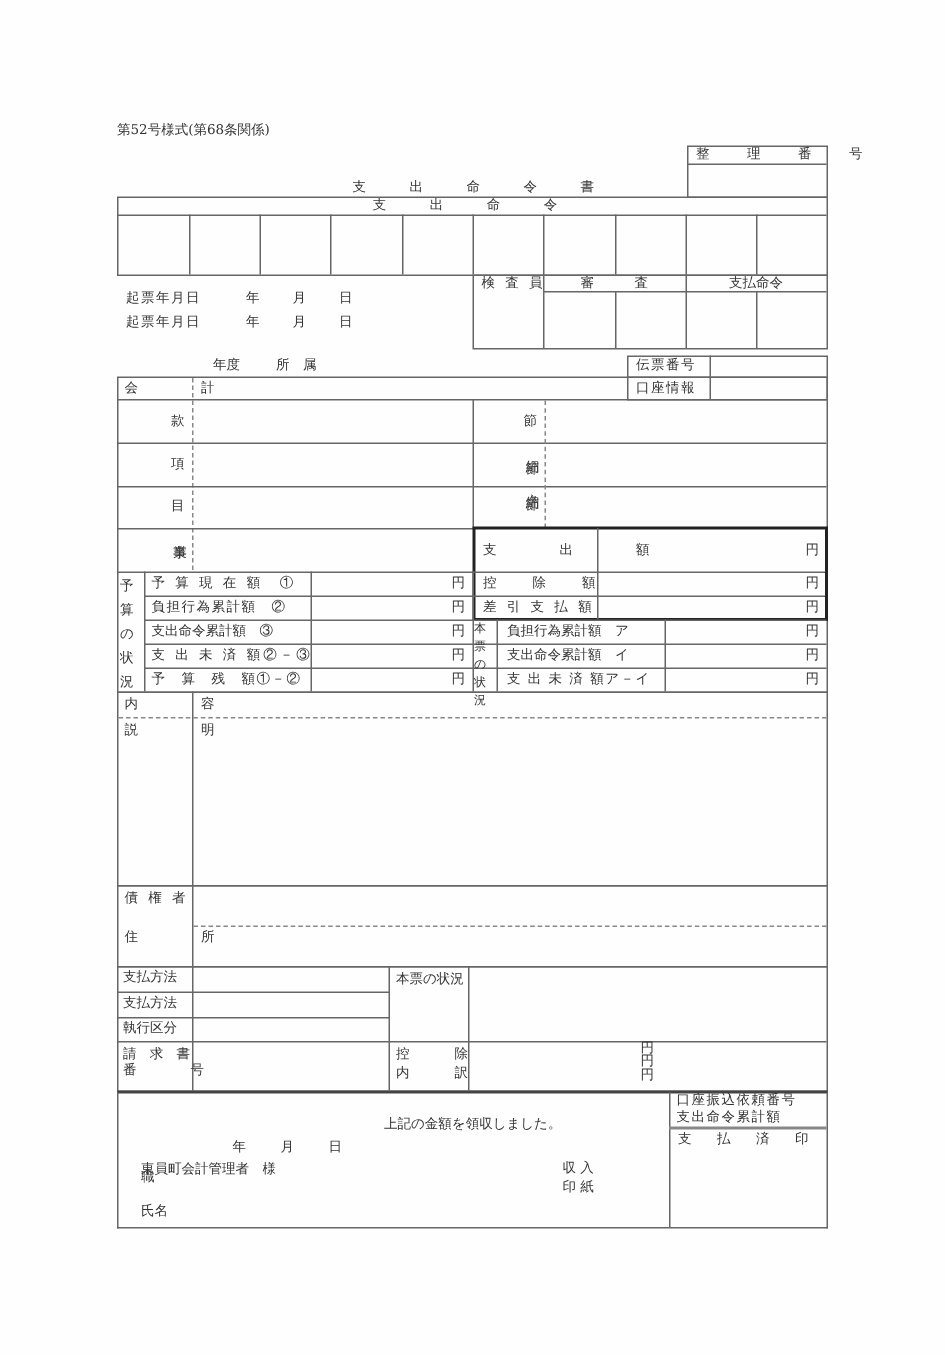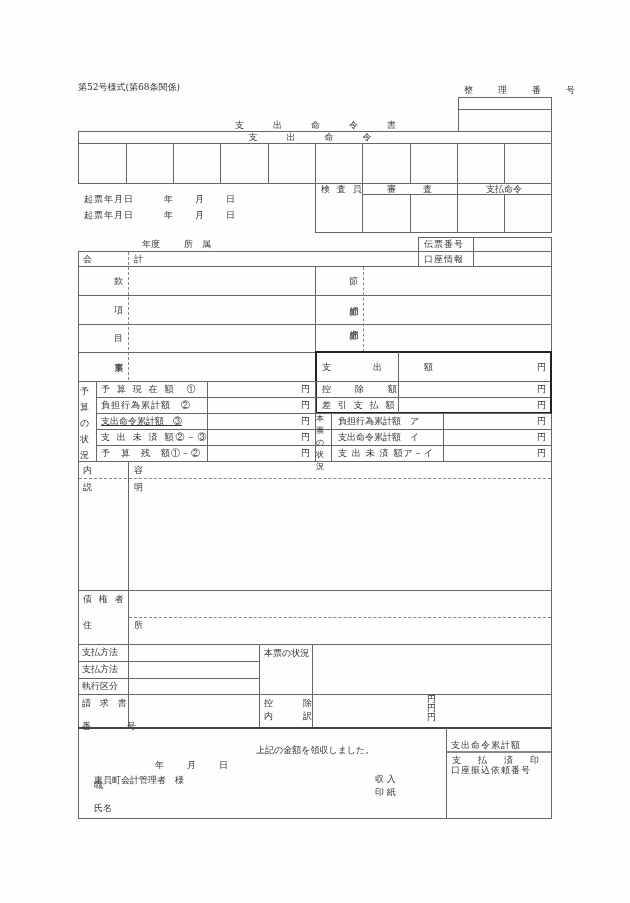--- a/index.html
+++ b/index.html
@@ -17,21 +17,21 @@
   .c { text-align:center; }
   .vert { writing-mode:vertical-rl; text-orientation:upright; letter-spacing:0; line-height:9px; }
 </style>
 </head>
 <body>
 
 <div class="t" style="left:78px;top:82px;">第52号様式(第68条関係)</div>
 
 <div class="box" style="left:458px;top:97px;width:94px;height:35px;"></div>
 <div class="hl" style="left:458px;top:109px;width:93px;"></div>
-<div class="t sp" style="left:464px;top:85px;">整　理　番　号</div>
+<div class="t sp" style="left:464px;top:98px;">整　理　番　号</div>
 <div class="abs" style="left:459px;top:110px;width:92px;height:21px;"></div>
 
 <div class="t" style="left:235px;top:120px;letter-spacing:10px;">支　出　命　令　書</div>
 
 <div class="box" style="left:78px;top:131px;width:474px;height:53px;"></div>
 <div class="hl" style="left:78px;top:143px;width:473px;"></div>
 <div class="t c" style="left:78px;top:132px;width:474px;letter-spacing:10px;">支　出　命　令</div>
 <div class="vl" style="left:126px;top:143px;height:40px;"></div>
 <div class="vl" style="left:173px;top:143px;height:40px;"></div>
 <div class="vl" style="left:220px;top:143px;height:40px;"></div>
@@ -132,21 +132,21 @@
 <div class="hl" style="left:96px;top:445px;width:455px;"></div>
 <div class="vl" style="left:96px;top:381px;height:80px;"></div>
 <div class="vl" style="left:207px;top:381px;height:80px;"></div>
 <div class="vl" style="left:315px;top:381px;height:80px;"></div>
 <div class="t" style="left:80px;top:383px;line-height:16px;white-space:normal;width:12px;">予算の状況</div>
 
 <div class="t" style="left:101px;top:384px;letter-spacing:2px;">予 算 現 在 額　①</div>
 <div class="t" style="left:301px;top:384px;">円</div>
 <div class="t" style="left:101px;top:400px;letter-spacing:1px;">負担行為累計額　②</div>
 <div class="t" style="left:301px;top:400px;">円</div>
-<div class="t" style="left:101px;top:416px;text-decoration:underline;">支出命令累計額　③</div>
+<div class="t" style="left:101px;top:416px;">支出命令累計額　③</div>
 <div class="t" style="left:301px;top:416px;">円</div>
 <div class="t" style="left:101px;top:432px;letter-spacing:2px;">支 出 未 済 額②－③</div>
 <div class="t" style="left:301px;top:432px;">円</div>
 <div class="t" style="left:101px;top:448px;letter-spacing:1px;">予　算　残　額①－②</div>
 <div class="t" style="left:301px;top:448px;">円</div>
 <div class="abs" style="left:209px;top:382px;width:90px;height:14px;"></div>
 <div class="abs" style="left:209px;top:398px;width:90px;height:14px;"></div>
 <div class="abs" style="left:209px;top:414px;width:90px;height:14px;"></div>
 <div class="abs" style="left:209px;top:430px;width:90px;height:14px;"></div>
 <div class="abs" style="left:209px;top:446px;width:90px;height:14px;"></div>
@@ -184,21 +184,21 @@
 <div class="vl" style="left:128px;top:644px;height:83px;"></div>
 <div class="vl" style="left:259px;top:644px;height:83px;"></div>
 <div class="vl" style="left:312px;top:644px;height:83px;"></div>
 <div class="hl" style="left:78px;top:661px;width:182px;"></div>
 <div class="hl" style="left:78px;top:678px;width:182px;"></div>
 <div class="hl" style="left:78px;top:694px;width:473px;"></div>
 <div class="t" style="left:82px;top:647px;">支払方法</div>
 <div class="t" style="left:82px;top:664px;">支払方法</div>
 <div class="t" style="left:82px;top:681px;">執行区分</div>
 <div class="t" style="left:82px;top:698px;letter-spacing:3px;">請 求 書</div>
-<div class="t" style="left:82px;top:709px;letter-spacing:6px;margin-top:12px;">番　　号</div>
+<div class="t" style="left:82px;top:709px;letter-spacing:6px;">番　　号</div>
 <div class="t" style="left:264px;top:648px;">本票の状況</div>
 <div class="t" style="left:264px;top:698px;letter-spacing:4px;">控　　除</div>
 <div class="t" style="left:264px;top:711px;letter-spacing:4px;">内　　訳</div>
 <div class="t" style="left:427px;top:695px;line-height:9px;font-size:9px;">円</div>
 <div class="t" style="left:427px;top:704px;line-height:9px;font-size:9px;">円</div>
 <div class="t" style="left:427px;top:713px;line-height:9px;font-size:9px;">円</div>
 <div class="abs" style="left:130px;top:645px;width:128px;height:15px;"></div>
 <div class="abs" style="left:130px;top:662px;width:128px;height:15px;"></div>
 <div class="abs" style="left:130px;top:679px;width:128px;height:14px;"></div>
 <div class="abs" style="left:130px;top:695px;width:128px;height:31px;"></div>
@@ -210,18 +210,18 @@
 <div class="hl" style="left:446px;top:751px;width:105px;border-top:2px solid #888;"></div>
 <div class="t" style="left:94px;top:775px;">東員町会計管理者　様</div>
 <div class="t" style="left:256px;top:745px;">上記の金額を領収しました。</div>
 <div class="t" style="left:155px;top:760px;">年</div>
 <div class="t" style="left:187px;top:760px;">月</div>
 <div class="t" style="left:219px;top:760px;">日</div>
 <div class="t" style="left:94px;top:780px;">職</div>
 <div class="t" style="left:94px;top:803px;">氏名</div>
 <div class="t" style="left:375px;top:774px;">収 入</div>
 <div class="t" style="left:375px;top:787px;">印 紙</div>
-<div class="t" style="left:451px;top:765px;letter-spacing:1px;">口座振込依頼番号</div>
+<div class="t" style="left:451px;top:729px;letter-spacing:1px;font-family:Liberation Mono, monospace;">口座振込依頼番号</div>
 <div class="t" style="left:451px;top:740px;letter-spacing:1px;">支出命令累計額</div>
 <div class="t" style="left:452px;top:755px;letter-spacing:4px;">支　払　済　印</div>
 <div class="abs" style="left:108px;top:778px;width:240px;height:14px;"></div>
 <div class="abs" style="left:108px;top:800px;width:240px;height:16px;"></div>
 <div class="abs" style="left:448px;top:768px;width:102px;height:49px;"></div>
 
 </body></html>

